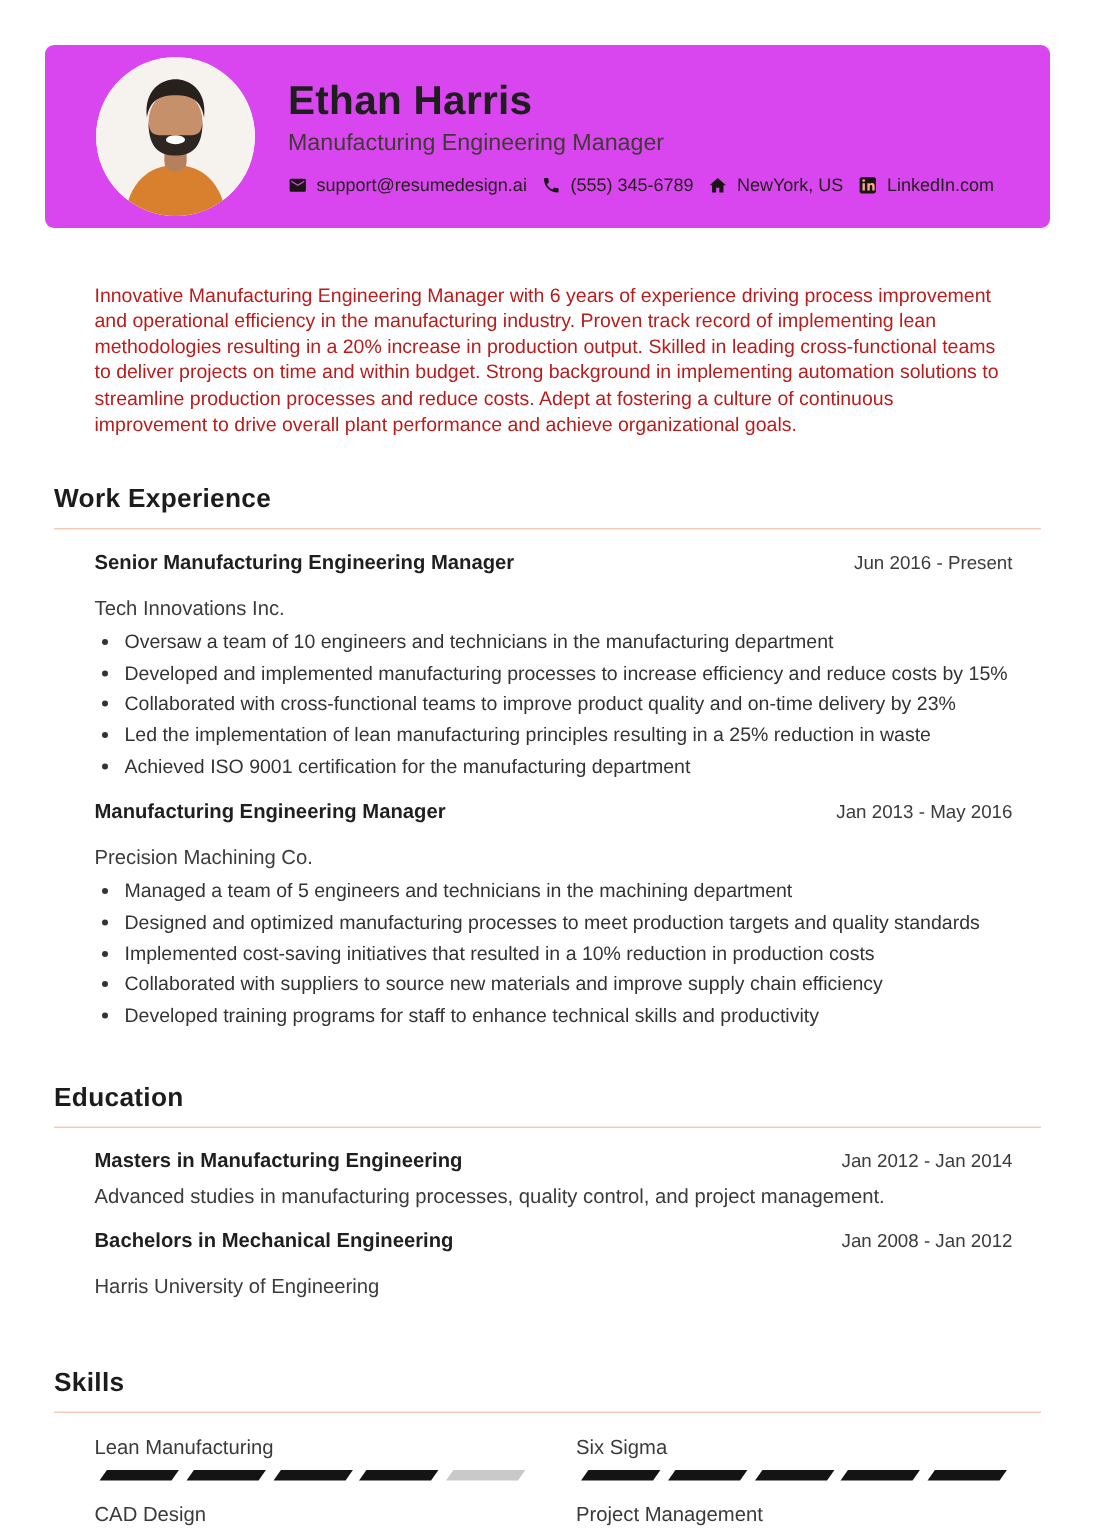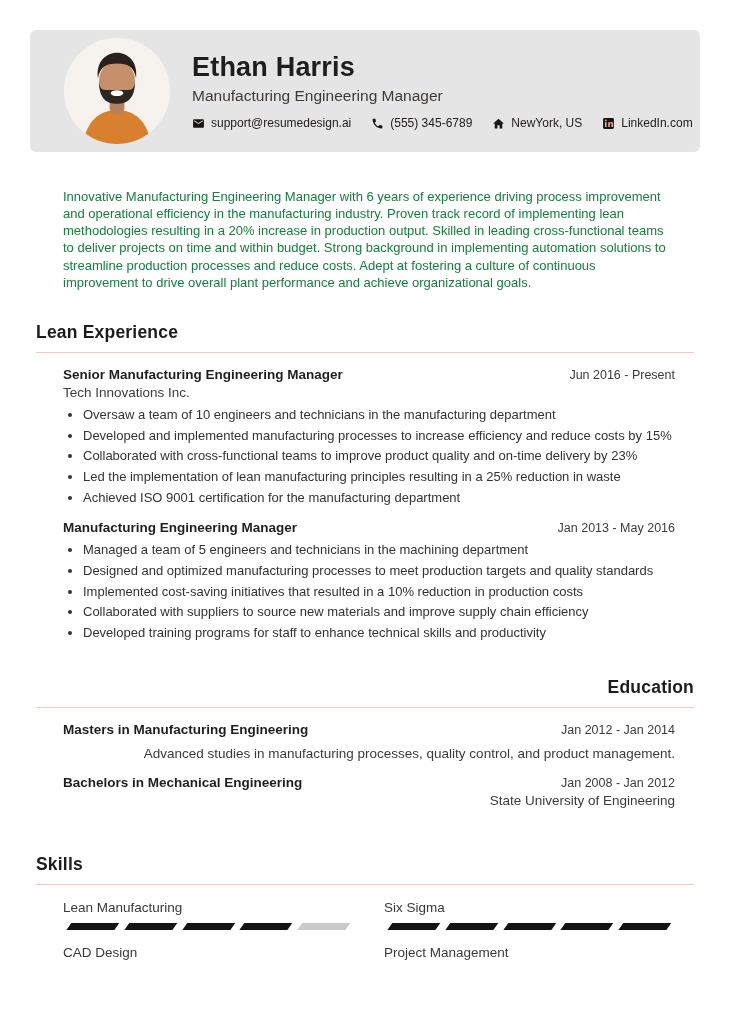--- a/index.html
+++ b/index.html
@@ -7,21 +7,21 @@
   body {
     background: #ffffff;
     font-family: "Liberation Sans", sans-serif;
     color: #333333;
   }
 
   
   .header-card {
     margin: 30px 30px 0 30px;
     height: 122px;
-    background: #e5e5e5;
+    background: #d946ef;
     border-radius: 6px;
     display: flex;
     align-items: center;
     padding-left: 34px;
   }
   .photo-wrap {
     width: 106px; height: 106px;
     border-radius: 50%;
     overflow: hidden;
     background: #f6f3ef;
@@ -36,45 +36,45 @@
     letter-spacing: 0.2px;
   }
   .job-title {
     font-size: 15.5px;
     color: #3f3a33;
     margin-top: 4px;
   }
   .contact-row {
     display: flex;
     align-items: center;
-    gap: 20px;
+    gap: 10px;
     margin-top: 11px;
     list-style: none;
   }
   .contact-item {
     display: flex;
     align-items: center;
     gap: 6px;
     font-size: 12px;
     color: #24201d;
   }
   .contact-item svg { width: 13px; height: 13px; display: block; }
 
   
   .summary {
     margin: 36px 57px 0 63px;
     font-size: 13px;
     line-height: 1.32;
-    color: #15803d;
+    color: #b91c1c;
   }
 
   
   .section { margin: 0 36px; }
   .section-work { margin-top: 31px; }
-  .section-education { margin-top: 36px; text-align: right; }
+  .section-education { margin-top: 36px; }
   .section-skills { margin-top: 46px; }
   .section h2 {
     font-size: 17.5px;
     font-weight: bold;
     color: #1c1c1c;
     letter-spacing: 0.2px;
   }
   .rule {
     height: 1px;
     background: #f6c9b9;
@@ -95,21 +95,21 @@
     color: #1f1f1f;
   }
   .entry-date {
     font-size: 12.5px;
     color: #3c3c3c;
     white-space: nowrap;
   }
   .entry-org {
     font-size: 13.5px;
     color: #3c3c3c;
-    margin-top: 3px;
+    margin-top: 16px;
   }
   .entry-desc {
     font-size: 13.5px;
     color: #3b3b3b;
     margin-top: 9px;
   }
   .bullets {
     margin: 7px 0 0 20px;
   }
   .bullets li {
@@ -191,21 +191,21 @@
           </svg>
         <span>LinkedIn.com</span>
       </li>
     </ul>
   </div>
 </header>
 
 <p class="summary">Innovative Manufacturing Engineering Manager with 6 years of experience driving process improvement and operational efficiency in the manufacturing industry. Proven track record of implementing lean methodologies resulting in a 20% increase in production output. Skilled in leading cross-functional teams to deliver projects on time and within budget. Strong background in implementing automation solutions to streamline production processes and reduce costs. Adept at fostering a culture of continuous improvement to drive overall plant performance and achieve organizational goals.</p>
 
 <section class="section section-work">
-  <h2>Lean Experience</h2>
+  <h2>Work Experience</h2>
   <div class="rule"></div>
 
   <div class="inset">
     <div class="entry">
       <div class="entry-head">
         <span class="entry-title">Senior Manufacturing Engineering Manager</span>
         <span class="entry-date">Jun 2016 - Present</span>
       </div>
       <div class="entry-org">Tech Innovations Inc.</div>
       <ul class="bullets">
@@ -215,20 +215,21 @@
         <li>Led the implementation of lean manufacturing principles resulting in a 25% reduction in waste</li>
         <li>Achieved ISO 9001 certification for the manufacturing department</li>
       </ul>
     </div>
 
     <div class="entry">
       <div class="entry-head">
         <span class="entry-title">Manufacturing Engineering Manager</span>
         <span class="entry-date">Jan 2013 - May 2016</span>
       </div>
+      <div class="entry-org">Precision Machining Co.</div>
       <ul class="bullets">
         <li>Managed a team of 5 engineers and technicians in the machining department</li>
         <li>Designed and optimized manufacturing processes to meet production targets and quality standards</li>
         <li>Implemented cost-saving initiatives that resulted in a 10% reduction in production costs</li>
         <li>Collaborated with suppliers to source new materials and improve supply chain efficiency</li>
         <li>Developed training programs for staff to enhance technical skills and productivity</li>
       </ul>
     </div>
   </div>
 </section>
@@ -236,29 +237,29 @@
 <section class="section section-education">
   <h2>Education</h2>
   <div class="rule"></div>
 
   <div class="inset">
     <div class="entry">
       <div class="entry-head">
         <span class="entry-title">Masters in Manufacturing Engineering</span>
         <span class="entry-date">Jan 2012 - Jan 2014</span>
       </div>
-      <div class="entry-desc">Advanced studies in manufacturing processes, quality control, and product management.</div>
+      <div class="entry-desc">Advanced studies in manufacturing processes, quality control, and project management.</div>
     </div>
 
     <div class="entry">
       <div class="entry-head">
         <span class="entry-title">Bachelors in Mechanical Engineering</span>
         <span class="entry-date">Jan 2008 - Jan 2012</span>
       </div>
-      <div class="entry-org">State University of Engineering</div>
+      <div class="entry-org">Harris University of Engineering</div>
     </div>
   </div>
 </section>
 
 <section class="section section-skills">
   <h2>Skills</h2>
   <div class="rule"></div>
 
   <div class="inset skills-grid">
     <div class="skill">

